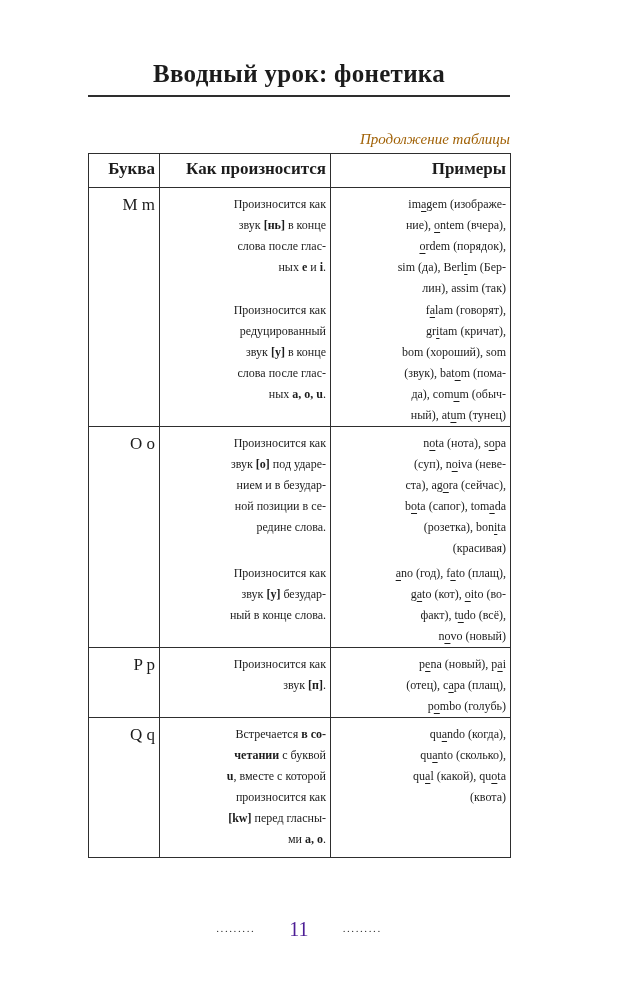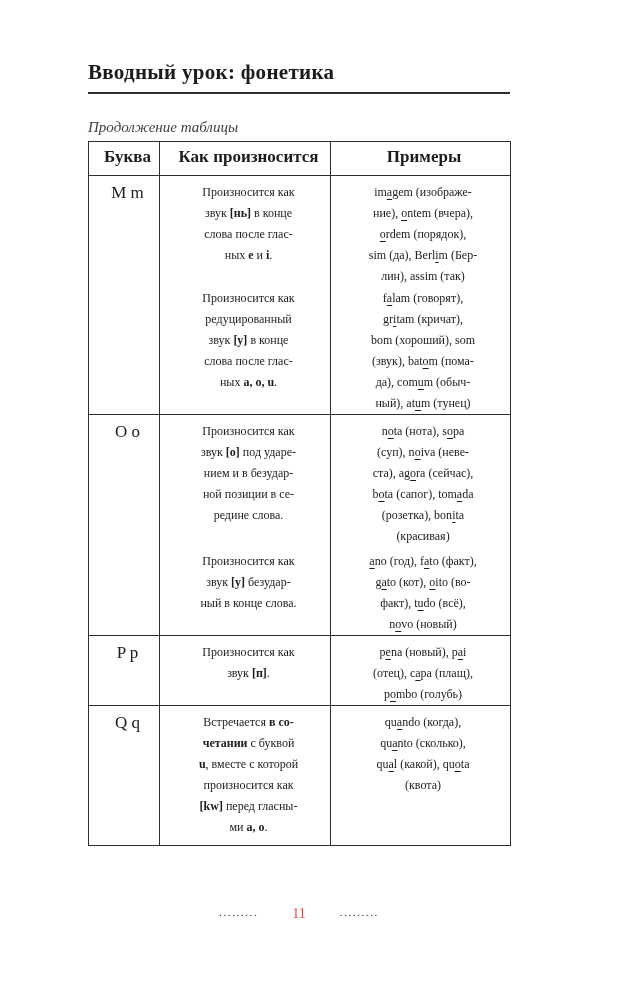--- a/index.html
+++ b/index.html
@@ -4,31 +4,31 @@
 <style>
   html,body { margin:0; padding:0; background:#ffffff; }
   .page {
     width:618px; height:1000px; background:#ffffff; overflow:hidden;
     font-family:"Liberation Serif","DejaVu Serif",serif; color:#1c1c1c;
     box-sizing:border-box; padding-top:60px;
   }
   .content { width:422px; margin-left:88px; }
 
   .page-header {
-    text-align:left; font-size:21px; font-weight:bold; letter-spacing:0.3px;
+    text-align:center; font-size:25px; font-weight:bold; letter-spacing:0.3px;
     padding-bottom:7px; border-bottom:2px solid #2e2e2e;
   }
   .table-caption {
-    font-style:italic; font-size:15px;
-    margin-top:25px; margin-bottom:5px; color:#404040;
+    text-align:right; font-style:italic; font-size:15px;
+    margin-top:34px; margin-bottom:5px; color:#a16207;
   }
 
   table.phon { border-collapse:collapse; width:422px; table-layout:fixed; }
   th, td {
-    border:1.6px solid #2e2e2e; vertical-align:top; text-align:center;
+    border:1.6px solid #2e2e2e; vertical-align:top; text-align:right;
     box-sizing:border-box;
   }
   th {
     font-size:17px; font-weight:bold; height:34px;
     padding:5px 4px 4px 11px;
   }
   td { font-size:12px; line-height:21px; padding:6px 4px 0 11px; }
   td.c-letter { font-size:17px; font-weight:normal; }
   td.c-ex { padding-left:9px; }
 
@@ -49,21 +49,21 @@
 
   .page-footer {
     margin-top:60px; display:flex; justify-content:center; align-items:center;
     gap:34px;
   }
   .footer-dots {
     font-size:11px; letter-spacing:1.6px; color:#2e2e2e;
     transform:translateY(-2px);
     font-family:"Liberation Serif","DejaVu Serif",serif;
   }
-  .page-number { font-size:14px; color:#ef4444;font-family:Liberation Serif, serif; }
+  .page-number { font-size:20px; color:#4c1d95;font-family:Liberation Serif, serif; }
 </style>
 </head>
 <body>
 
 <div class="page">
   <div class="content">
 
     <div class="page-header">Вводный урок: фонетика</div>
 
     <div class="table-caption">Продолжение таблицы</div>
@@ -94,21 +94,21 @@
             </td>
         </tr>
         <tr class="row-oo">
           <td class="c-letter">O o</td>
           <td class="c-pron">
               <div class="para para-0"><span>Произносится как</span><br><span>звук </span><b>[о]</b><span> под ударе-</span><br><span>нием и в безудар-</span><br><span>ной позиции в се-</span><br><span>редине слова.</span></div>
               <div class="para para-1"><span>Произносится как</span><br><span>звук </span><b>[у]</b><span> безудар-</span><br><span>ный в конце слова.</span></div>
             </td>
           <td class="c-ex">
               <div class="para para-0"><span>n</span><span class="ul">o</span><span>ta (нота), s</span><span class="ul">o</span><span>pa</span><br><span>(суп), n</span><span class="ul">o</span><span>iva (неве-</span><br><span>ста), ag</span><span class="ul">o</span><span>ra (сейчас),</span><br><span>b</span><span class="ul">o</span><span>ta (сапог), tom</span><span class="ul">a</span><span>da</span><br><span>(розетка), bon</span><span class="ul">i</span><span>ta</span><br><span>(красивая)</span></div>
-              <div class="para para-1"><span class="ul">a</span><span>no (год), f</span><span class="ul">a</span><span>to (факт),</span><br><span>g</span><span class="ul">a</span><span>to (кот), </span><span class="ul">o</span><span>ito (во-</span><br><span>факт), t</span><span class="ul">u</span><span>do (всё),</span><br><span>n</span><span class="ul">o</span><span>vo (новый)</span></div>
+              <div class="para para-1"><span class="ul">a</span><span>no (год), f</span><span class="ul">a</span><span>to (плащ),</span><br><span>g</span><span class="ul">a</span><span>to (кот), </span><span class="ul">o</span><span>ito (во-</span><br><span>факт), t</span><span class="ul">u</span><span>do (всё),</span><br><span>n</span><span class="ul">o</span><span>vo (новый)</span></div>
             </td>
         </tr>
         <tr class="row-pp">
           <td class="c-letter">P p</td>
           <td class="c-pron">
               <div class="para para-0"><span>Произносится как</span><br><span>звук </span><b>[п]</b><span>.</span></div>
             </td>
           <td class="c-ex">
               <div class="para para-0"><span>p</span><span class="ul">e</span><span>na (новый), p</span><span class="ul">a</span><span>i</span><br><span>(отец), c</span><span class="ul">a</span><span>pa (плащ),</span><br><span>p</span><span class="ul">o</span><span>mbo (голубь)</span></div>
             </td>

